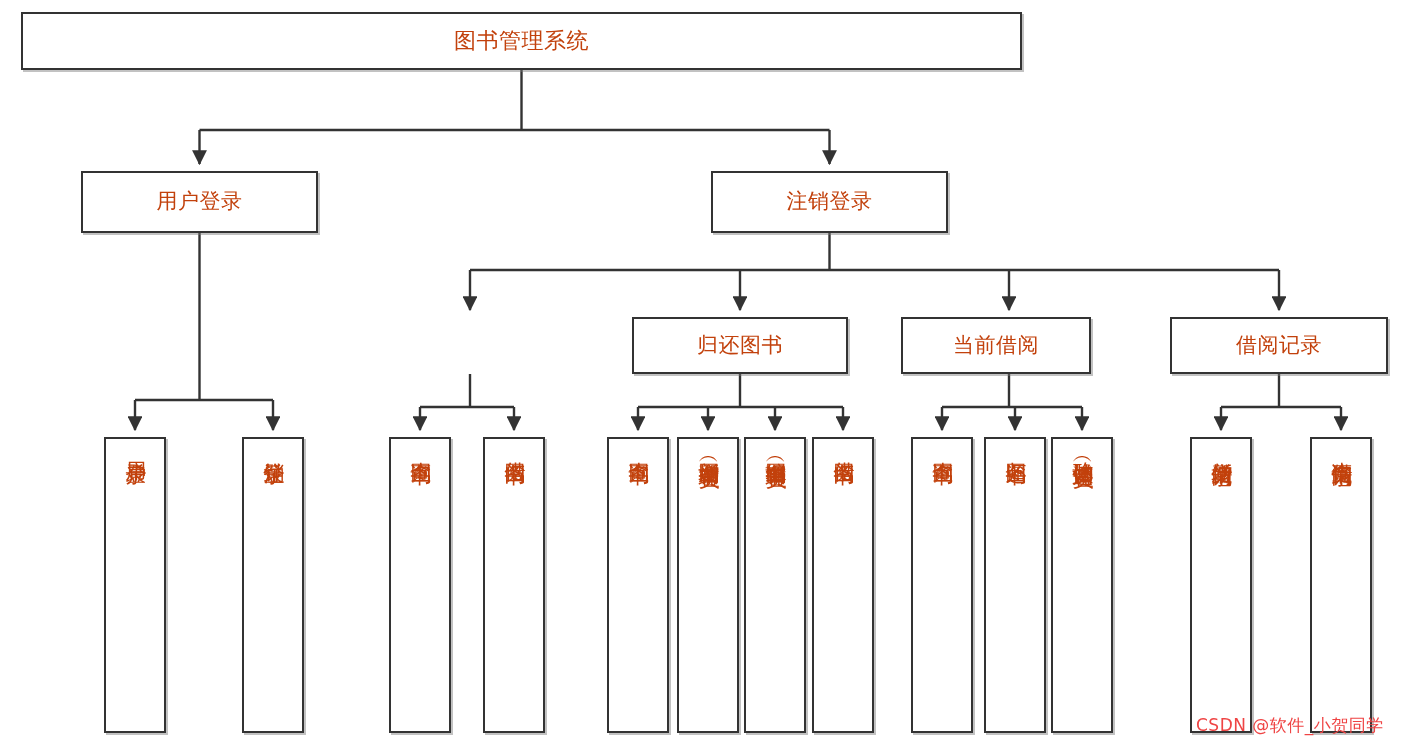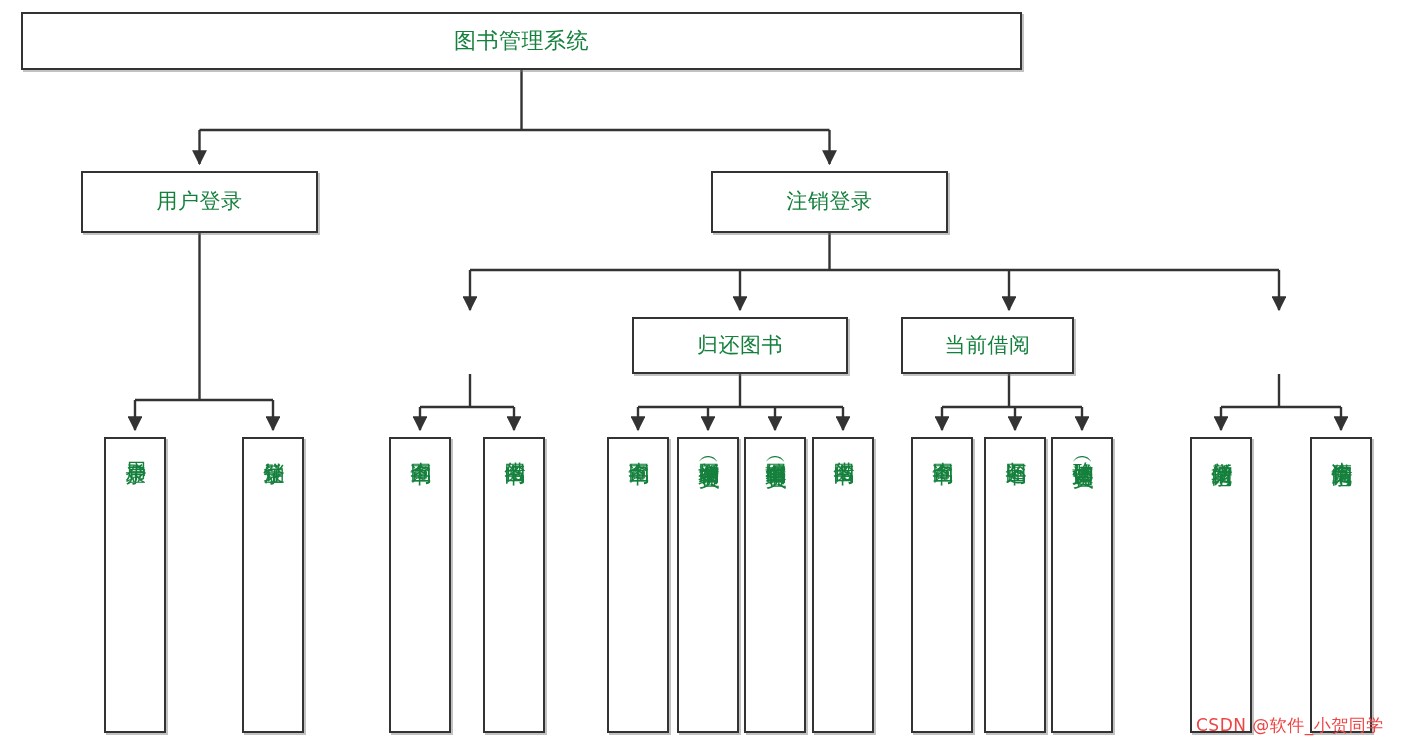--- a/index.html
+++ b/index.html
@@ -32,21 +32,21 @@
     background: #ffffff;
     border: 2px solid #333333;
     box-shadow: 2px 2px 0 rgba(120,120,120,0.45);
     display: flex;
     align-items: center;
     justify-content: center;
     color: #000000;
     z-index: 2;
   }
   .node .label {
-    color: #15803d;
+    color: #c2410c;
     line-height: 1.12;
     text-align: center;
     white-space: nowrap;
   }
   
   .node.horiz .label {
     font-size: 21px;
     letter-spacing: 0.5px;
   }
   .node.root .label {
@@ -139,24 +139,27 @@
 
   <div class="node horiz" style="left:711px; top:171px; width:237px; height:62px;">
     <span class="label">注销登录</span>
   </div>
 
 
   <div class="node horiz" style="left:632px; top:317px; width:216px; height:57px;">
     <span class="label">归还图书</span>
   </div>
 
-  <div class="node horiz" style="left:901px; top:317px; width:173px; height:57px;">
+  <div class="node horiz" style="left:901px; top:317px; width:190px; height:57px;">
     <span class="label">当前借阅</span>
   </div>
 
+  <div class="node horiz" style="left:1170px; top:317px; width:218px; height:57px;">
+    <span class="label">借阅记录</span>
+  </div>
 
   <div class="node vert" style="left:104px; top:437px; width:62px; height:296px;">
     <span class="label">用户登录</span>
   </div>
 
   <div class="node vert" style="left:242px; top:437px; width:62px; height:296px;">
     <span class="label">注销登录</span>
   </div>
 
   <div class="node vert" style="left:389px; top:437px; width:62px; height:296px;">

